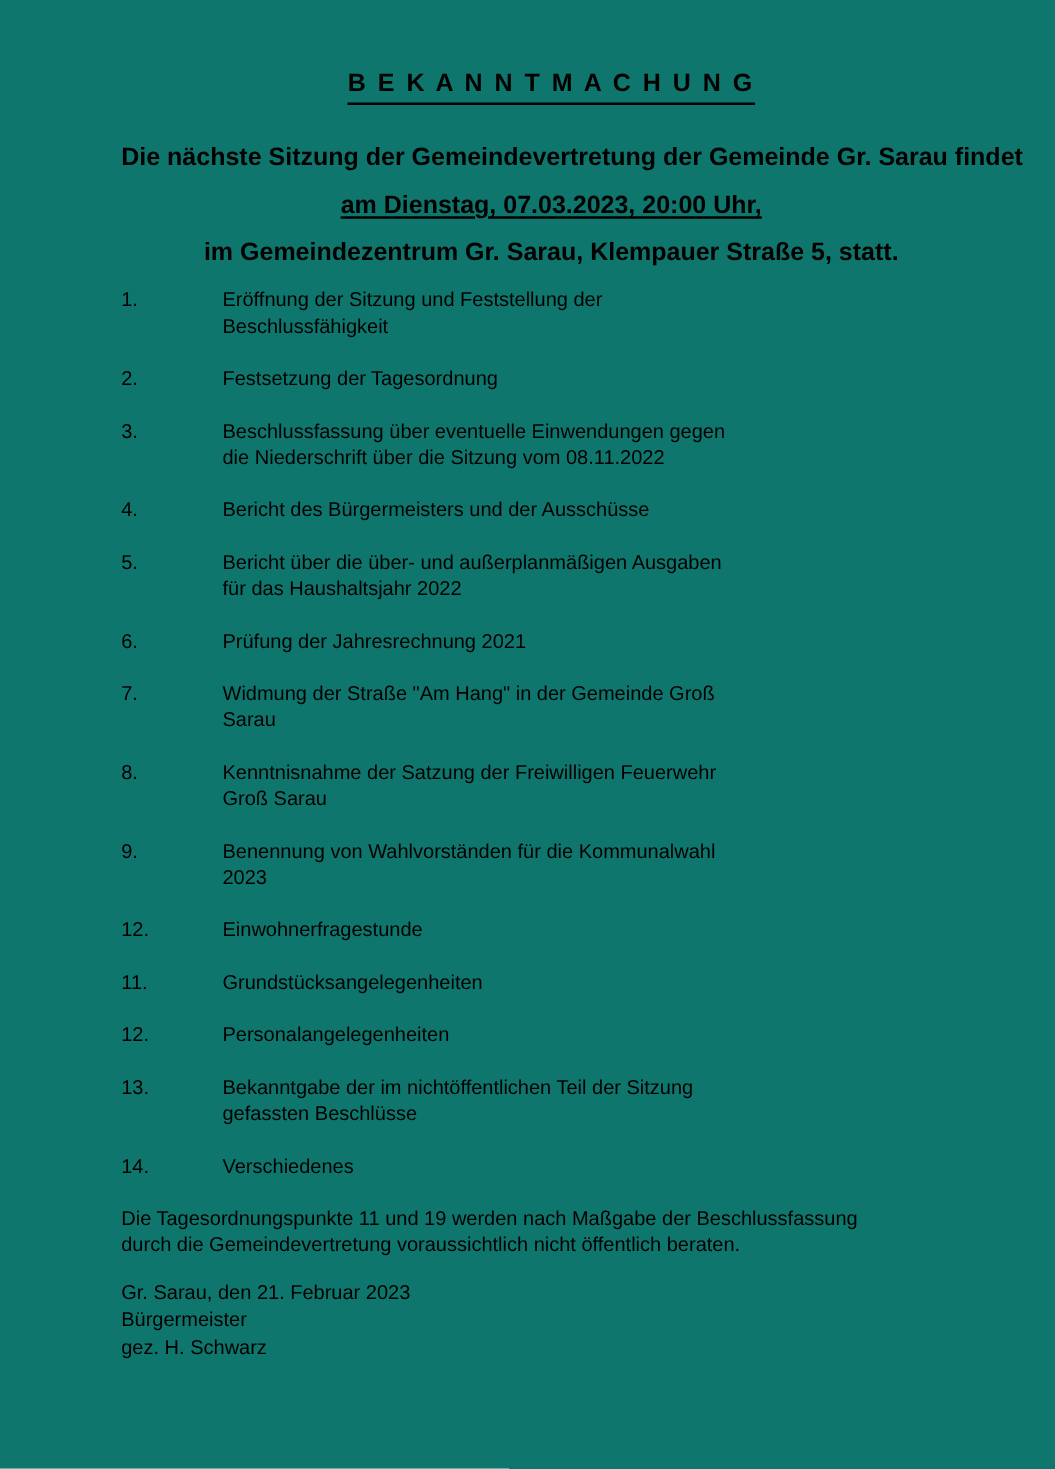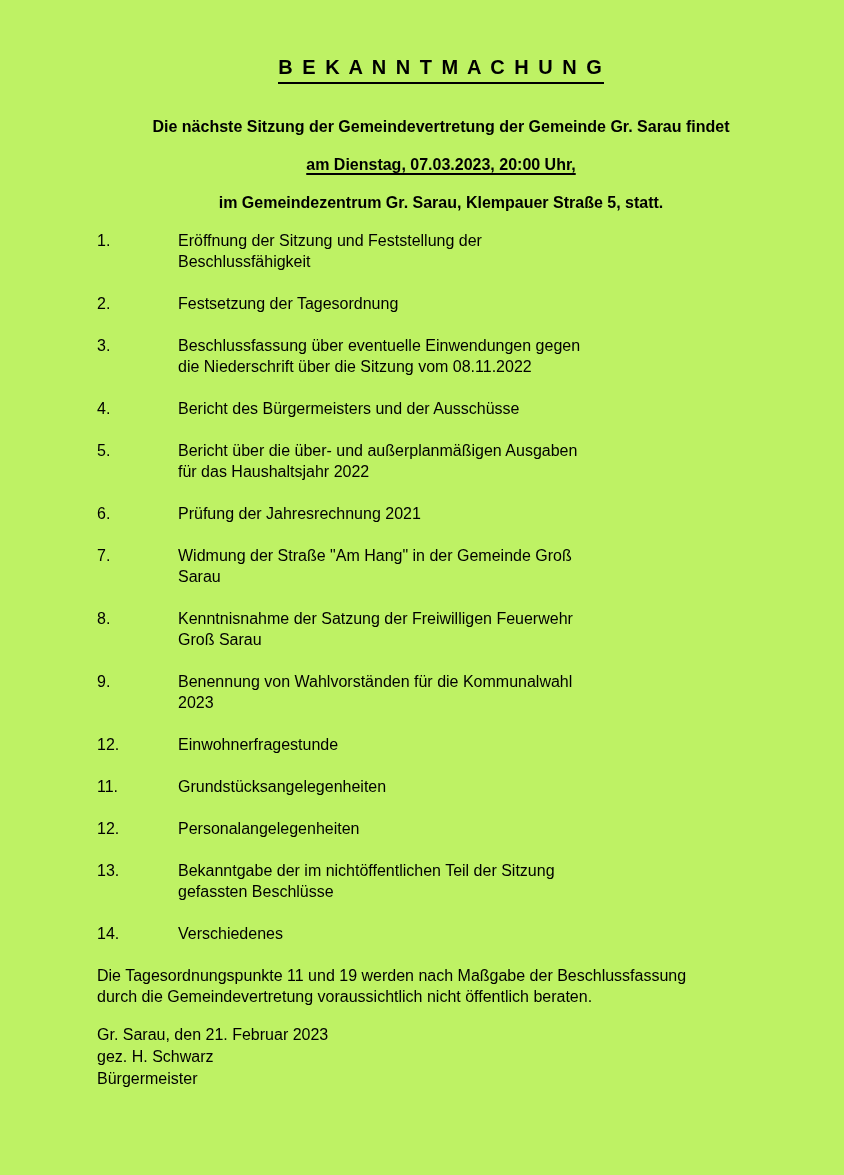--- a/index.html
+++ b/index.html
@@ -5,21 +5,21 @@
   html, body {
     margin: 0;
     padding: 0;
     background: #ffffff;
   }
   .page {
     position: relative;
     width: 844px;
     height: 1175px;
     box-sizing: border-box;
-    background: #bef264;
+    background: #0f766e;
     color: #000000;
     font-family: "Liberation Sans", sans-serif;
     font-size: 16px;
     padding: 56px 59px 0 97px;
     overflow: hidden;
   }
   .title-wrap {
     text-align: center;
     margin-bottom: 32px;
   }
@@ -28,21 +28,21 @@
     font-size: 20px;
     font-weight: bold;
     letter-spacing: 2px;
     border-bottom: 2.5px solid #000;
     padding-bottom: 3px;
     white-space: nowrap;
   }
   .intro-line {
     text-align: center;
     font-weight: bold;
-    font-size: 16px;
+    font-size: 20px;
     line-height: 21px;
     margin-bottom: 17px;
     white-space: nowrap;
   }
   .intro-line.underlined {
     text-decoration: underline;
     text-decoration-thickness: 2px;
     text-underline-offset: 3px;
   }
   .agenda-heading {
@@ -152,17 +152,17 @@
       </div>
     </div>
 
   <div class="closing">
     <div>Die Tagesordnungspunkte 11 und 19 werden nach Maßgabe der Beschlussfassung</div>
     <div>durch die Gemeindevertretung voraussichtlich nicht öffentlich beraten.</div>
   </div>
 
   <div class="signature">
     <div>Gr. Sarau, den 21. Februar 2023</div>
+    <div>Bürgermeister</div>
     <div>gez. H. Schwarz</div>
-    <div>Bürgermeister</div>
   </div>
 
 </div>
 
 </body></html>

